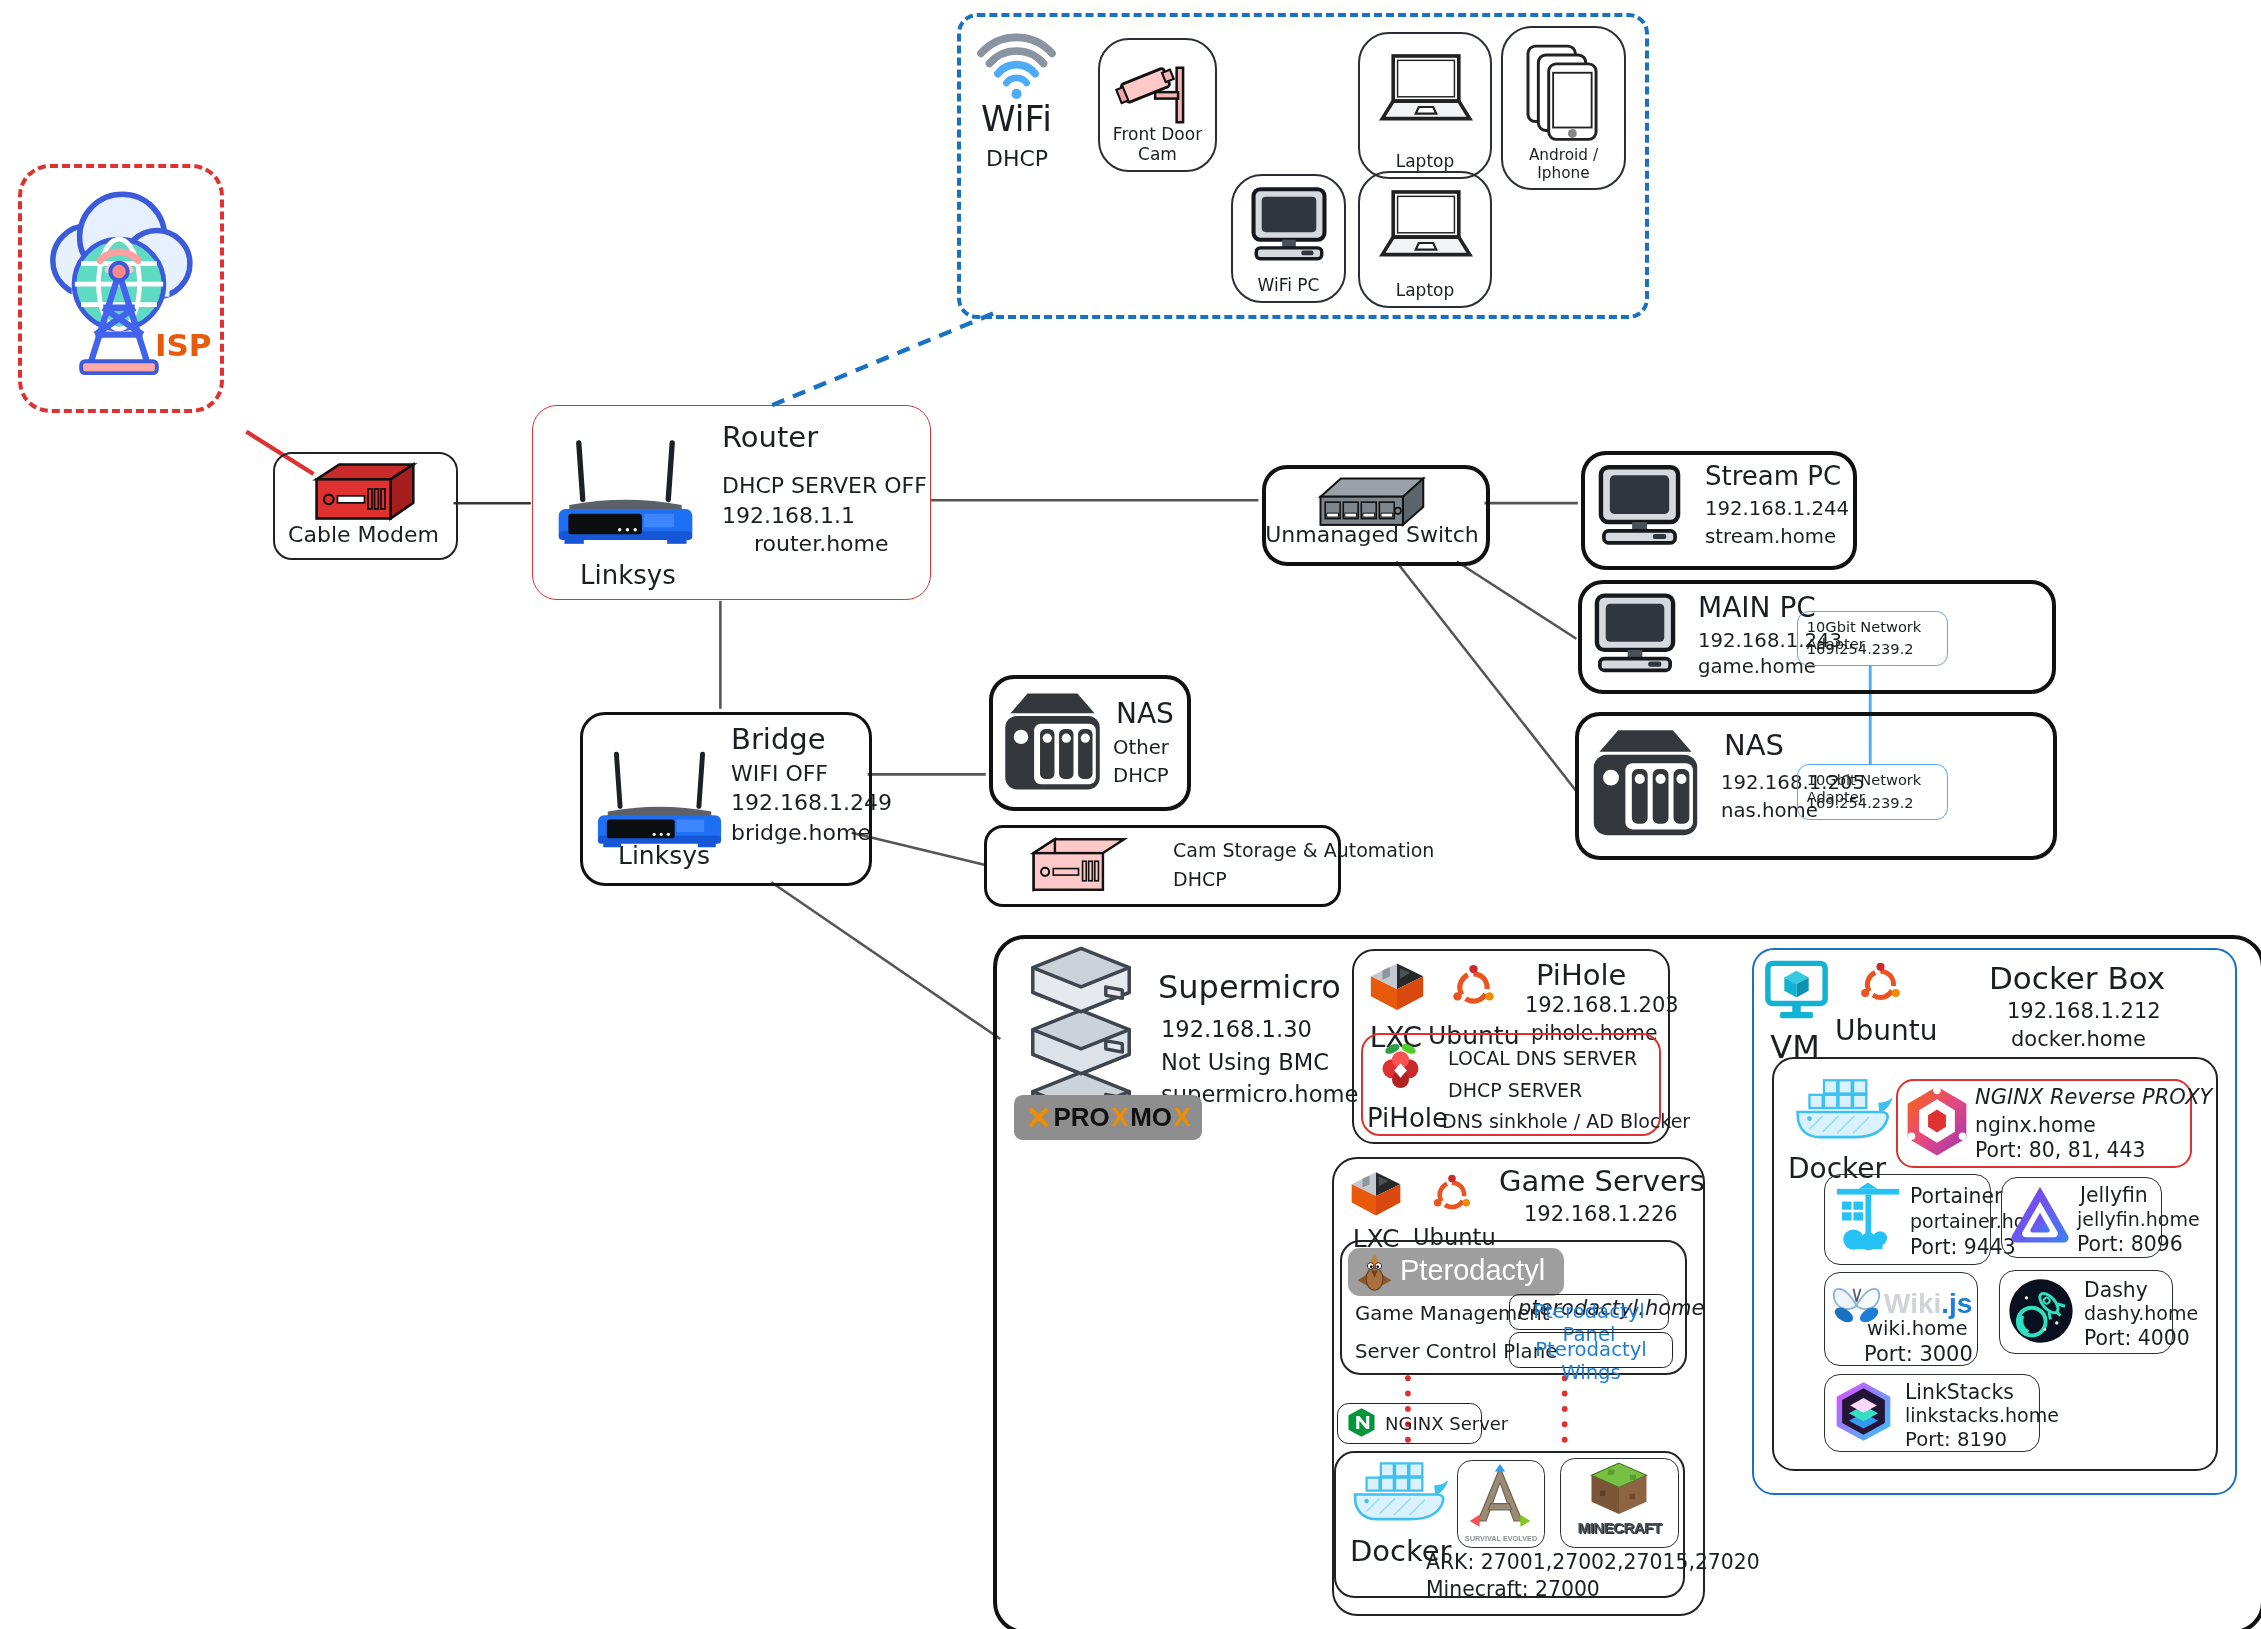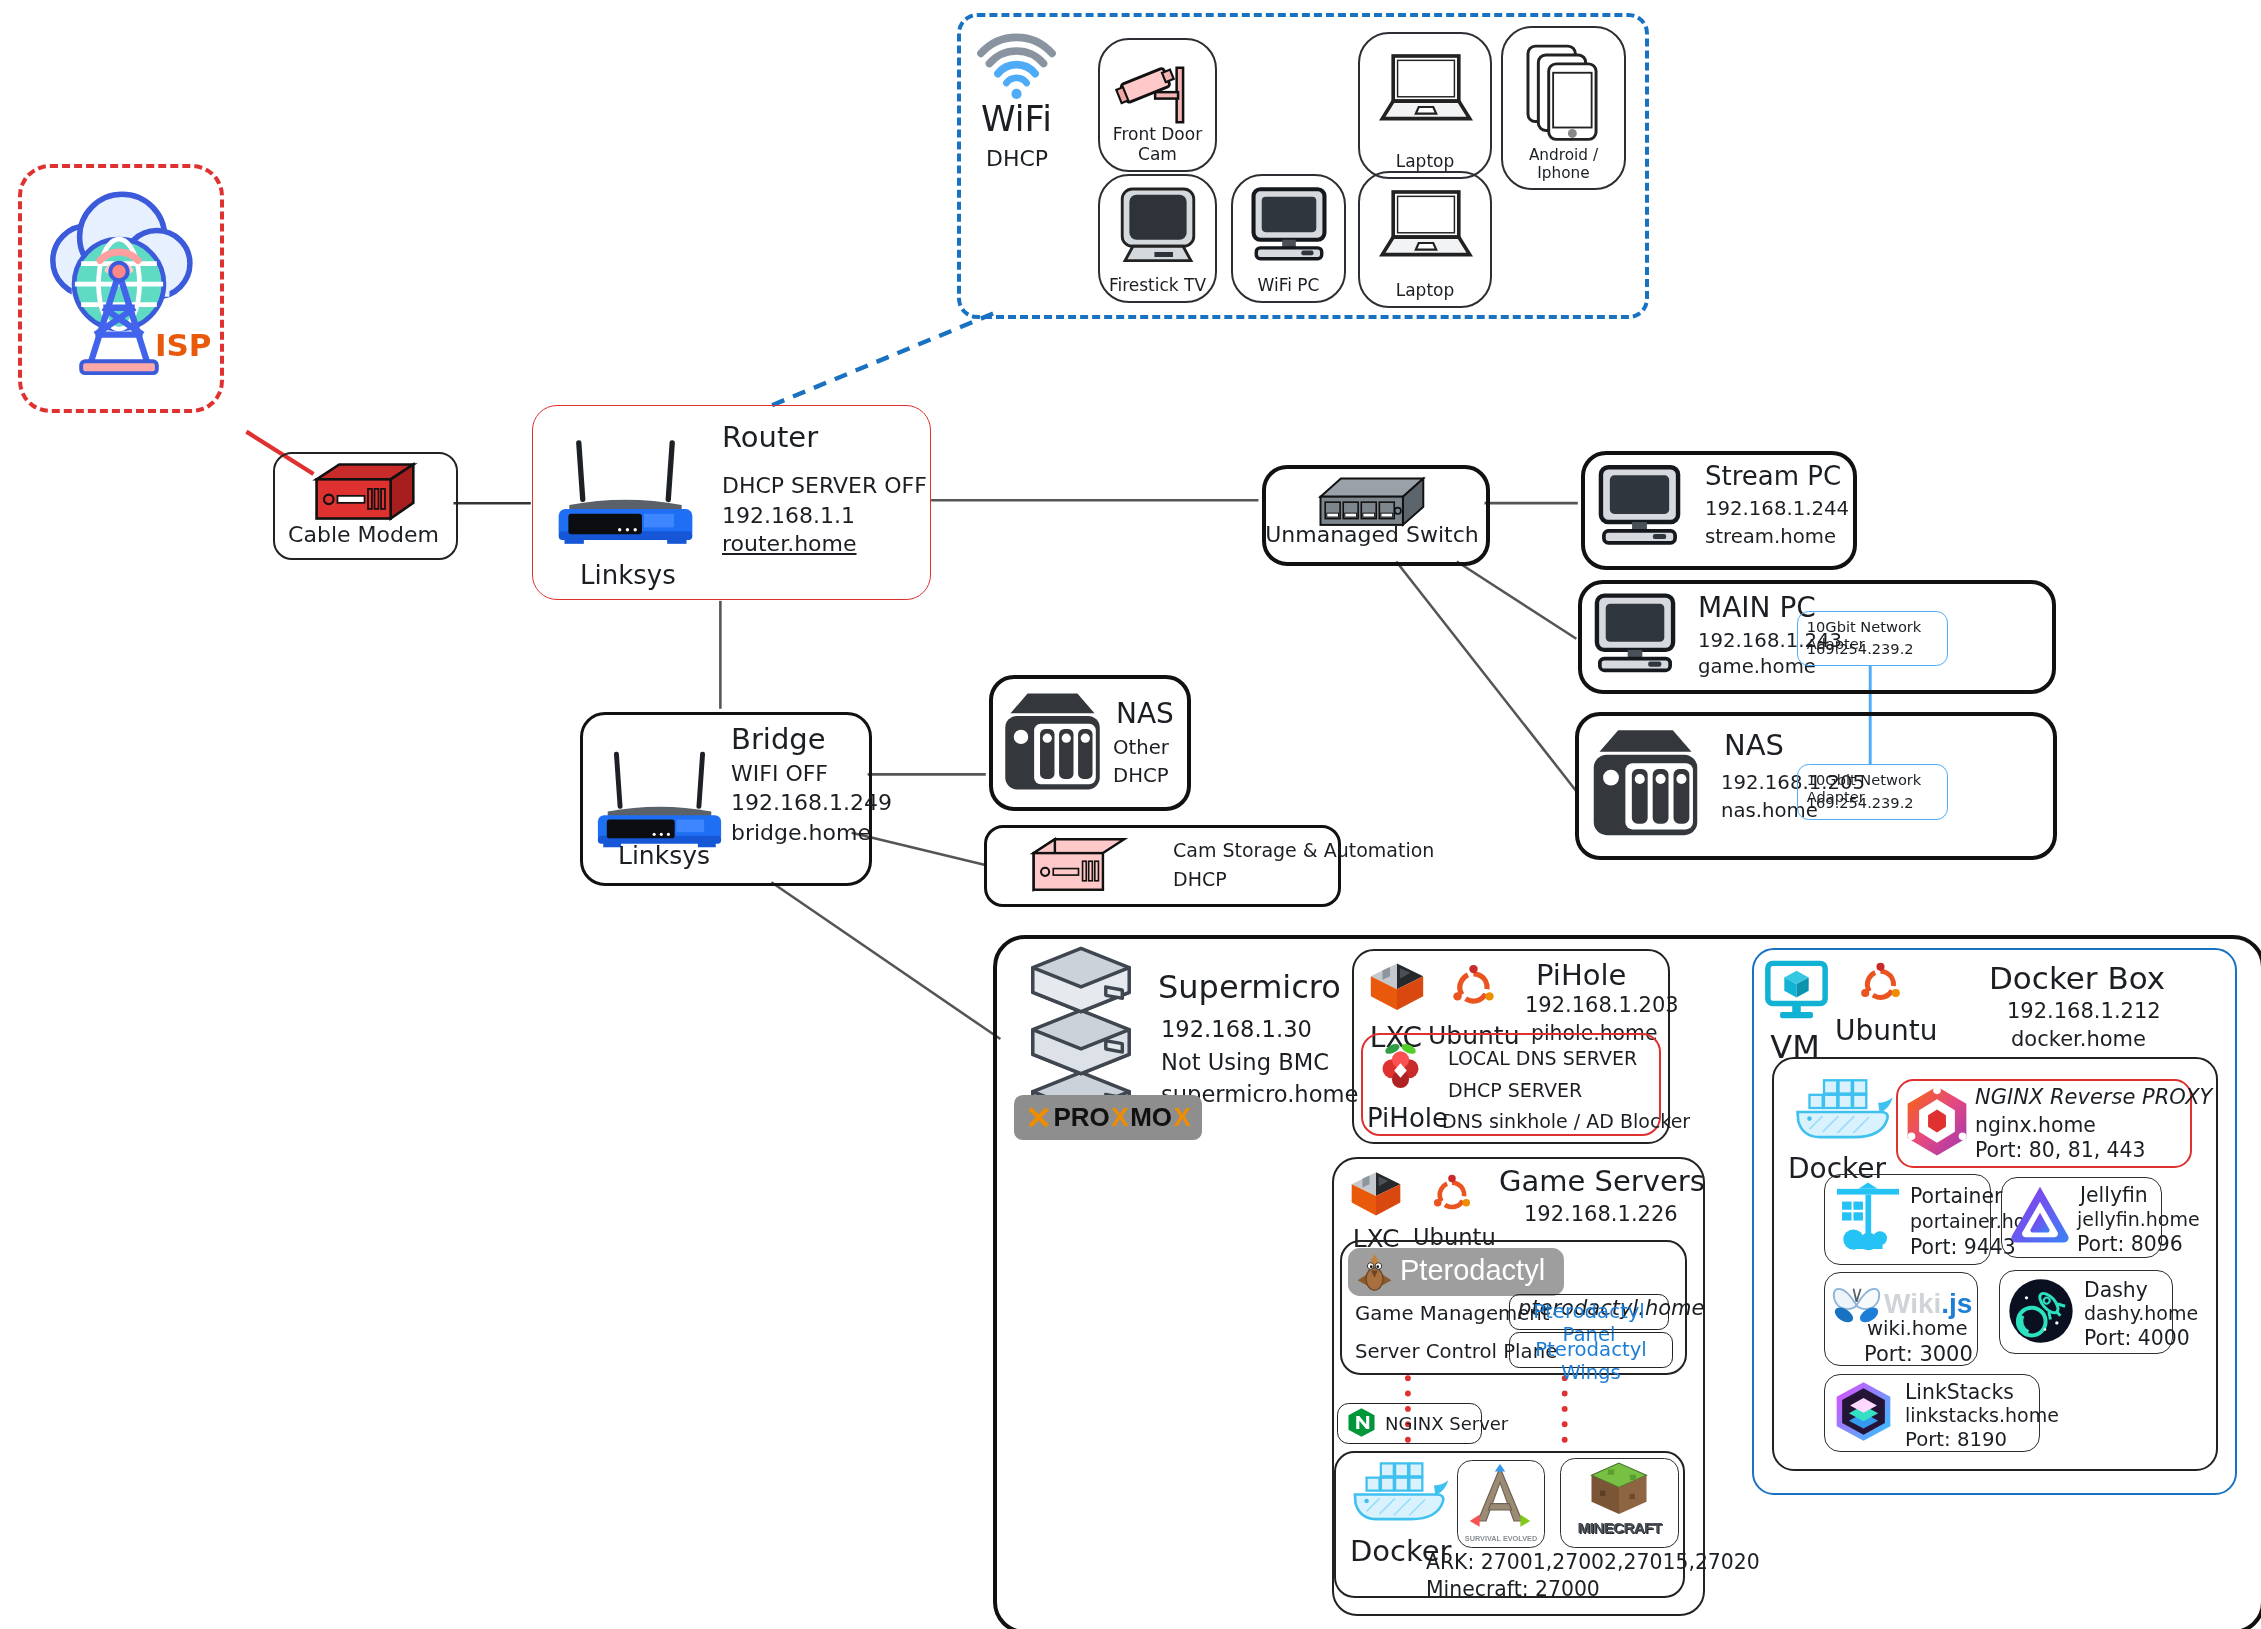--- a/index.html
+++ b/index.html
@@ -351,21 +351,21 @@
     </svg>
 <div class="abs hand t30 ctr" style="left:273px;top:522px;width:181px;">Cable Modem</div>
 
 <div class="box" style="left:532px;top:405px;width:397px;height:193px;border:1.8px solid #e03131;"></div>
 <svg class="icon" style="left:548px;top:424px" width="155" height="136" viewBox="0 0 212 186">
       <use href="#i-router"></use>
     </svg>
 <div class="abs hand t40" style="left:722px;top:420px;">Router</div>
 <div class="abs hand t30" style="left:722px;top:473px;">DHCP SERVER OFF</div>
 <div class="abs hand t30" style="left:722px;top:503px;">192.168.1.1</div>
-<div class="abs hand t30" style="left:722px;top:531px;text-decoration:underline;">router.home</div>
+<div class="abs hand t30" style="left:754px;top:531px;">router.home</div>
 <div class="abs hand t36" style="left:580px;top:560px;">Linksys</div>
 
 <div class="box" style="left:957px;top:13px;width:684px;height:298px;border:4.4px dashed #1971c2;border-radius:20.4px;"></div>
 <svg class="icon" style="left:974px;top:28px" width="85" height="71" viewBox="0 0 116 97">
       <use href="#i-wifi"></use>
     </svg>
 <div class="abs hand" style="left:981px;top:99px;font-size:35px;">WiFi</div>
 <div class="abs hand t30" style="left:986px;top:146px;">DHCP</div>
 
 <div class="card" style="left:1098px;top:38px;width:115px;height:130px;">
@@ -378,26 +378,20 @@
   <svg class="icon" style="left:14.6px;top:19px" width="102" height="73" viewBox="0 0 140 100">
         <use href="#i-laptop"></use>
       </svg>
   <div class="cardlbl hand t23">Laptop</div>
 </div>
 <div class="card" style="left:1501px;top:26px;width:121px;height:160px;">
   <svg class="icon" style="left:16px;top:11.7px" width="89" height="104" viewBox="0 0 122 142">
         <use href="#i-phones"></use>
       </svg>
   <div class="cardlbl hand t21">Android / Iphone</div>
-</div>
-<div class="card" style="left:1098px;top:174px;width:115px;height:125px;">
-  <svg class="icon" style="left:14.6px;top:10.2px" width="86" height="79" viewBox="0 0 118 108">
-        <use href="#i-tv"></use>
-      </svg>
-  <div class="cardlbl hand t23">Firestick TV</div>
 </div>
 <div class="card" style="left:1231px;top:174px;width:111px;height:125px;">
   <svg class="icon" style="left:14.6px;top:10.2px" width="82" height="76" viewBox="0 0 112 104">
         <use href="#i-pc"></use>
       </svg>
   <div class="cardlbl hand t23">WiFi PC</div>
 </div>
 <div class="card" style="left:1358px;top:171px;width:130px;height:133px;">
   <svg class="icon" style="left:14.6px;top:16px" width="102" height="73" viewBox="0 0 140 100">
         <use href="#i-laptop"></use>

